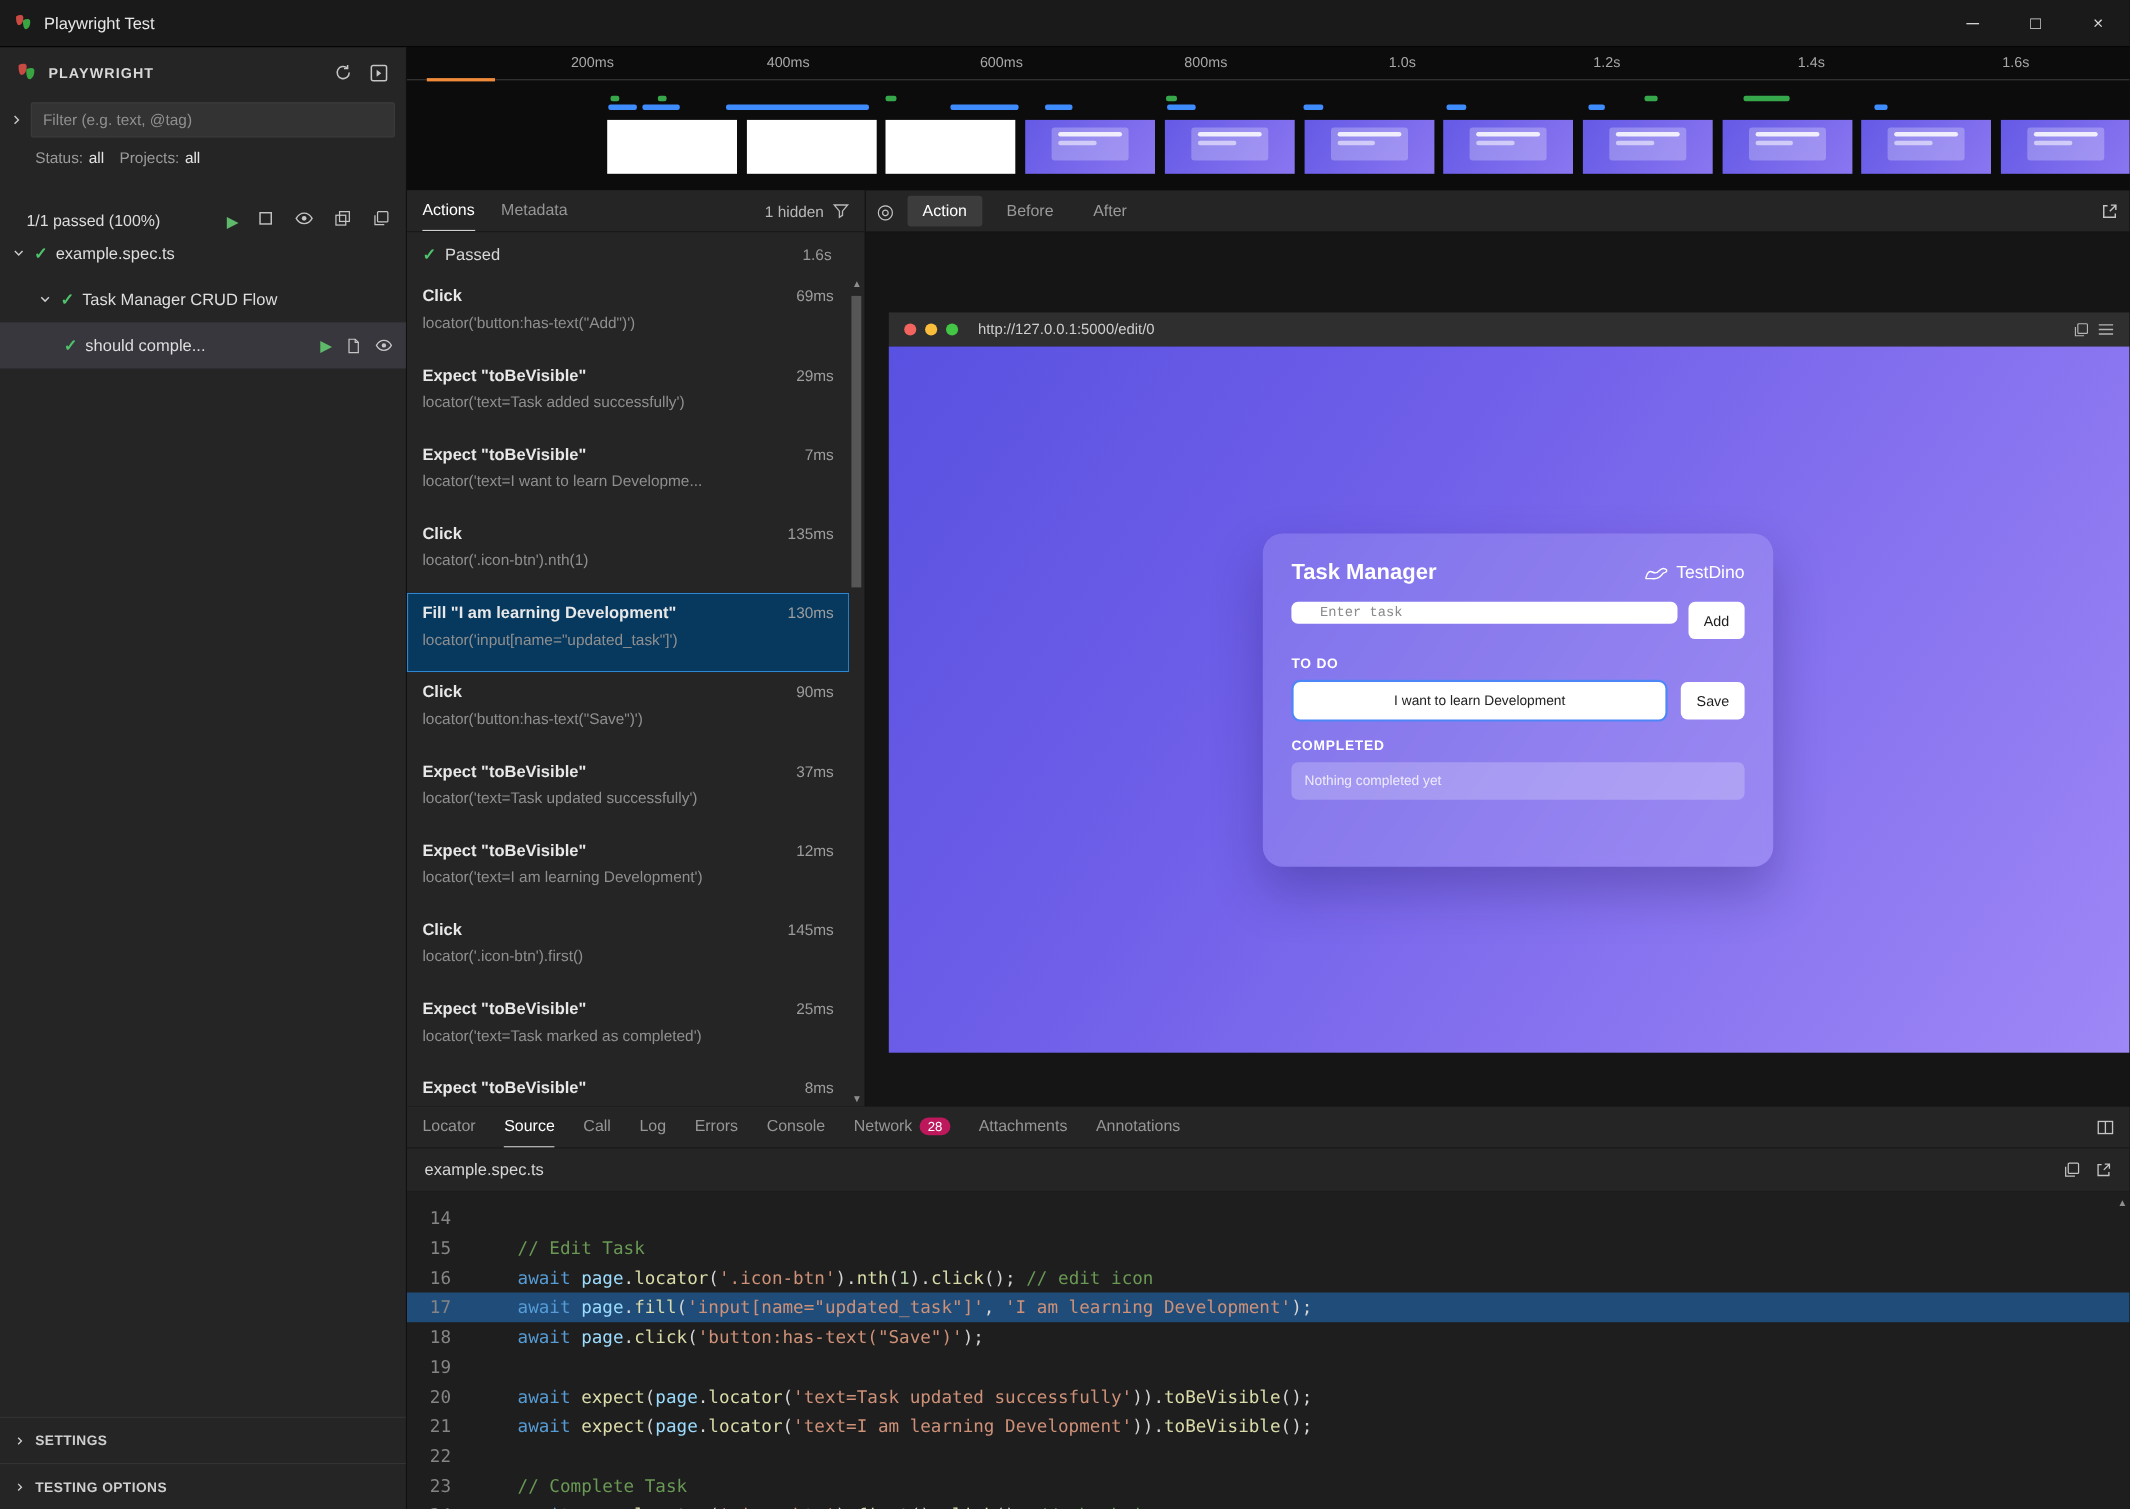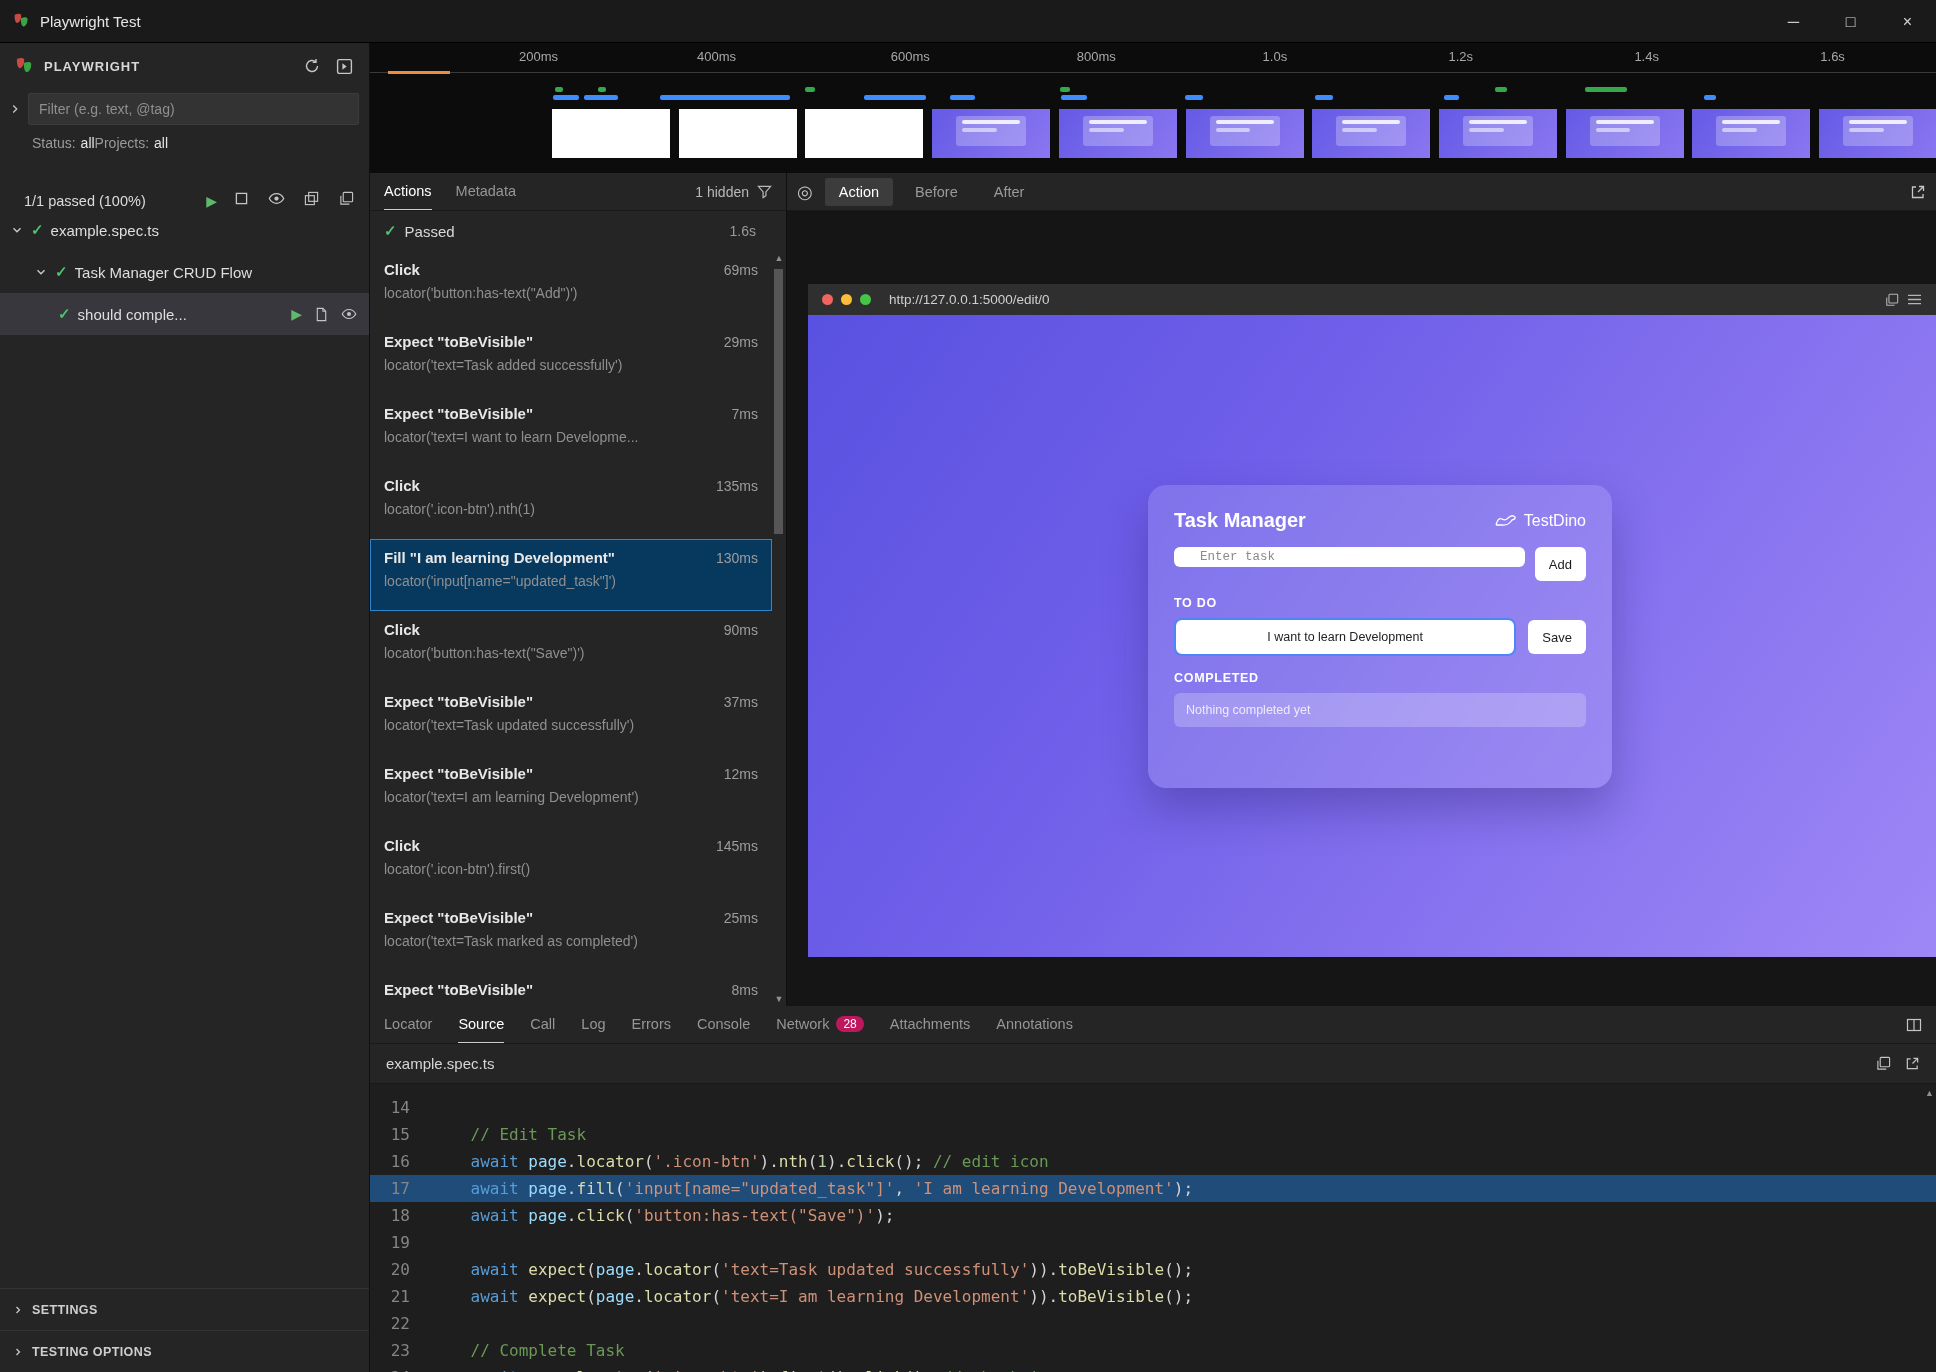--- a/index.html
+++ b/index.html
@@ -13,21 +13,21 @@
   .win-btn { width:57px; height:43px; display:flex; align-items:center; justify-content:center; color:#d8d8d8; font-size:16px; }
 
   
   .sidebar { position:absolute; left:0; top:43px; width:370px; height:1329px; background:#252526; border-right:1px solid #101010; }
   .side-head { height:46px; display:flex; align-items:center; padding:0 14px; gap:10px; }
   .brand { font-size:13px; font-weight:700; letter-spacing:1px; color:#d8d8d8; flex:1; }
   .side-ico { width:22px; height:22px; display:flex; align-items:center; justify-content:center; color:#c5c5c5; }
   .filter-row { display:flex; align-items:center; padding:4px 10px 0 8px; gap:6px; }
   .filter-input { flex:1; height:32px; background:#333334; border:1px solid #3c3c3c; border-radius:2px; color:#cccccc; font-size:14px; padding:0 10px; font-family:"Liberation Sans",sans-serif; }
   .filter-input::placeholder { color:#8f8f8f; }
-  .status-row { padding:10px 10px 10px 32px; font-size:14px; color:#9a9a9a; display:flex; }
+  .status-row { padding:10px 10px 10px 32px; font-size:14px; color:#9a9a9a; display:flex; gap:14px; }
   .status-row b { color:#e4e4e4; font-weight:400; margin-left:5px; }
   .side-toolbar { height:42px; display:flex; align-items:flex-end; padding:0 12px; gap:13px; margin-top:6px;margin-left:12px; }
   .summary { flex:1; font-size:14.5px; color:#dcdcdc; }
   .play { color:#5fb96a; font-size:14px; }
   .trow { height:42px; display:flex; align-items:center; gap:7px; font-size:15px; color:#dedede; cursor:pointer; }
   .trow.sel { background:#37373d; }
   .tlabel { flex:1; white-space:nowrap; overflow:hidden; text-overflow:ellipsis; }
   .chk { color:#4ec36b; font-weight:700; font-size:15px; }
   .trow .ricons { display:flex; gap:12px; padding-right:12px; align-items:center; }
   .side-sections { position:absolute; left:0; bottom:0; width:100%; }
@@ -74,21 +74,21 @@
   .dtab { height:28px; padding:0 14px; display:flex; align-items:center; border-radius:3px; cursor:pointer; color:#9a9a9a; }
   .dtab.sel { background:#3c3c3c; color:#fff; }
   .target-ico { font-size:18px; color:#c5c5c5; margin-right:4px; }
   .chrome { position:absolute; left:21px; top:111px; right:0; height:31px; background:#2f2f2f; display:flex; align-items:center; padding:0 14px; gap:8px; }
   .light { width:11px; height:11px; border-radius:50%; }
   .url { font-size:13.5px; color:#cfcfcf; margin-left:10px; flex:1; }
   .page { position:absolute; left:21px; top:142px; right:0; height:642px; background:linear-gradient(125deg,#5951e1 0%,#6f5fe9 35%,#8672ef 65%,#9e87f6 100%); }
   .tm-card { position:absolute; left:340px; top:170px; width:464px; height:303px; background:rgba(255,255,255,.14); border-radius:18px; box-shadow:0 22px 45px rgba(30,20,90,.30); padding:24px 26px; backdrop-filter:blur(5px); }
   .tm-head { display:flex; align-items:center; }
   .tm-title { font-size:20px; font-weight:700; color:#fff; flex:1; }
-  .tm-brand { display:flex; gap:6px; color:#fff; font-size:16px; }
+  .tm-brand { display:flex; align-items:center; gap:6px; color:#fff; font-size:16px; }
   .tm-addrow { display:flex; gap:10px; margin-top:15px; }
   .tm-input { flex:1; height:20px; border:none; border-radius:6px; padding:0 26px; font-size:12.5px; color:#222; background:#fff; font-family:Liberation Mono, monospace; }
   .tm-input::placeholder { color:#8a8a8a; }
   .tm-btn { height:34px; padding:0 14px; background:#fff; color:#1d1d1d; border:none; border-radius:6px; font-size:13px; cursor:pointer; font-family:"Liberation Sans",sans-serif; }
   .tm-sec { margin-top:15px; font-size:12.5px; font-weight:700; color:#fff; letter-spacing:.7px; }
   .tm-todorow { display:flex; gap:12px; margin-top:8px; align-items:center; }
   .tm-todoinput { flex:1; height:38px; border:2px solid #4f86f7; border-radius:8px; background:#fff; padding:0 11px; font-size:12.5px; color:#222; font-family:"Liberation Sans",sans-serif;text-align:center; }
   .tm-empty { margin-top:8px; height:34px; background:rgba(255,255,255,.22); border-radius:6px; display:flex; align-items:center; padding:0 12px; font-size:12.5px; color:rgba(255,255,255,.8); }
 
   

